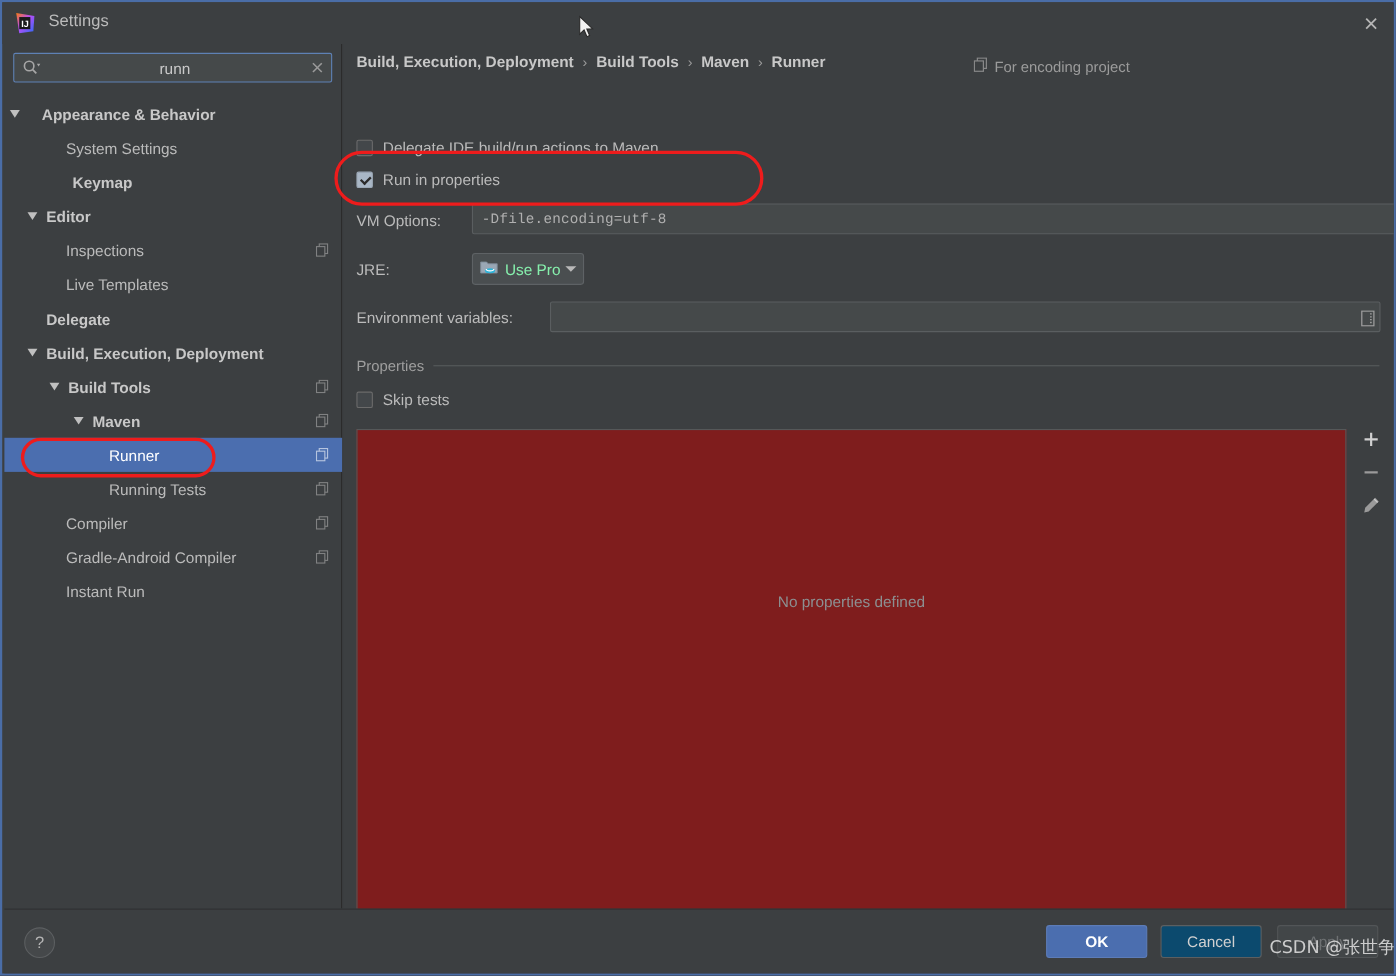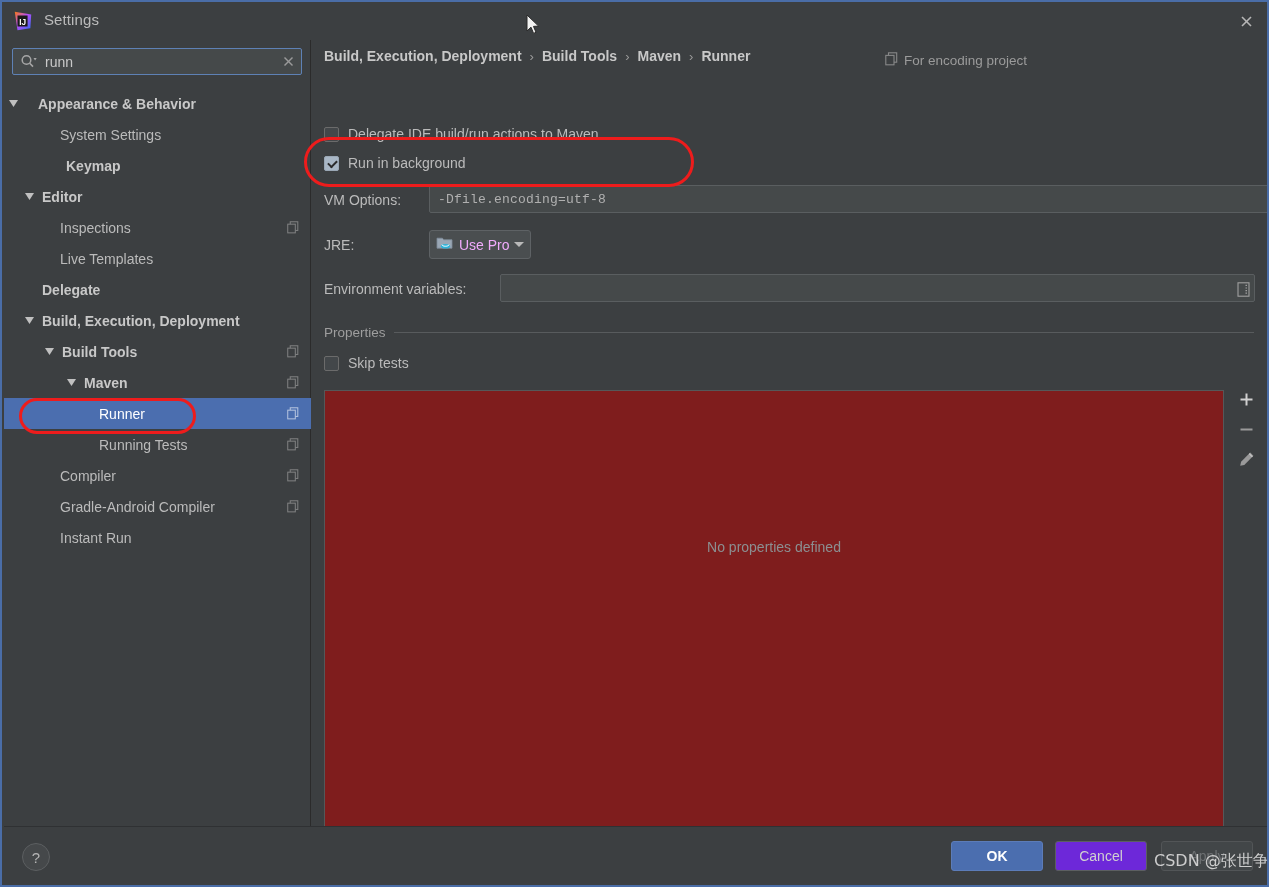--- a/index.html
+++ b/index.html
@@ -85,20 +85,21 @@
   }
   .search-input {
     flex: 1;
     background: transparent;
     border: none;
     outline: none;
     color: #c9c9c9;
     font-size: 14px;
     font-family: "Liberation Sans", sans-serif;
     padding: 0 2px;
+    text-align: center;
   }
   .search-clear {
     width: 26px; height: 25px;
     display: flex; align-items: center; justify-content: center;
     cursor: pointer;
   }
 
   .tree { position: absolute; left: 0; top: 48px; width: 307px; }
   .tree-row {
     position: relative;
@@ -220,21 +221,21 @@
     background: #4a4e50;
     border: 1px solid #5e6265;
     border-radius: 3px;
     display: flex;
     align-items: center;
     padding: 0 6px;
     cursor: pointer;
   }
   .dropdown .dd-label {
     font-size: 14px;
-    color: #f0abfc;
+    color: #86efac;
     margin: 0 4px 0 5px;
   }
   .dropdown .caret {
     width: 0; height: 0;
     border-left: 5px solid transparent;
     border-right: 5px solid transparent;
     border-top: 5px solid #b9b9b9;
   }
 
   .section-head {
@@ -302,21 +303,21 @@
     cursor: pointer;
   }
   .btn {
     position: absolute;
     height: 30px;
     border-radius: 3px;
     font-size: 14px;
     display: flex; align-items: center; justify-content: center;
     cursor: pointer;
     border: 1px solid #5c5f61;
-    background: #6d28d9;
+    background: #0c4a6e;
     color: #d0d0d0;
   }
   .btn.primary {
     background: #4b6eaf;
     border-color: #5c7cb8;
     color: #ffffff;
     font-weight: bold;
   }
   .btn.disabled {
     background: #424648;
@@ -508,21 +509,21 @@
       <span>For encoding project</span>
     </div>
 
     <div class="cb-row" style="left:12px; top:86px;">
       <span class="cbox" id="cb-delegate"></span>
       <span>Delegate IDE build/run actions to Maven</span>
     </div>
 
     <div class="cb-row" style="left:12px; top:115px;">
       <span class="cbox checked" id="cb-background"></span>
-      <span>Run in background</span>
+      <span>Run in properties</span>
     </div>
 
     <div class="field-label" style="left:12px; top:152px;">VM Options:</div>
     <div class="text-field mono" style="left:117px; top:145px; width:930px; height:28px;" id="vm-options-input">-Dfile.encoding=utf-8</div>
 
     <div class="field-label" style="left:12px; top:197px;">JRE:</div>
     <div class="dropdown" style="left:117px; top:190px; height:29px;">
       <span>
         <svg width="18" height="15" viewBox="0 0 18 15">
           <path d="M1 3.2 h5.4 l1.3 1.6 h8.3 v8.4 h-15 z" fill="#9aa7b5" stroke="#7e8b99" stroke-width=".8"></path>

